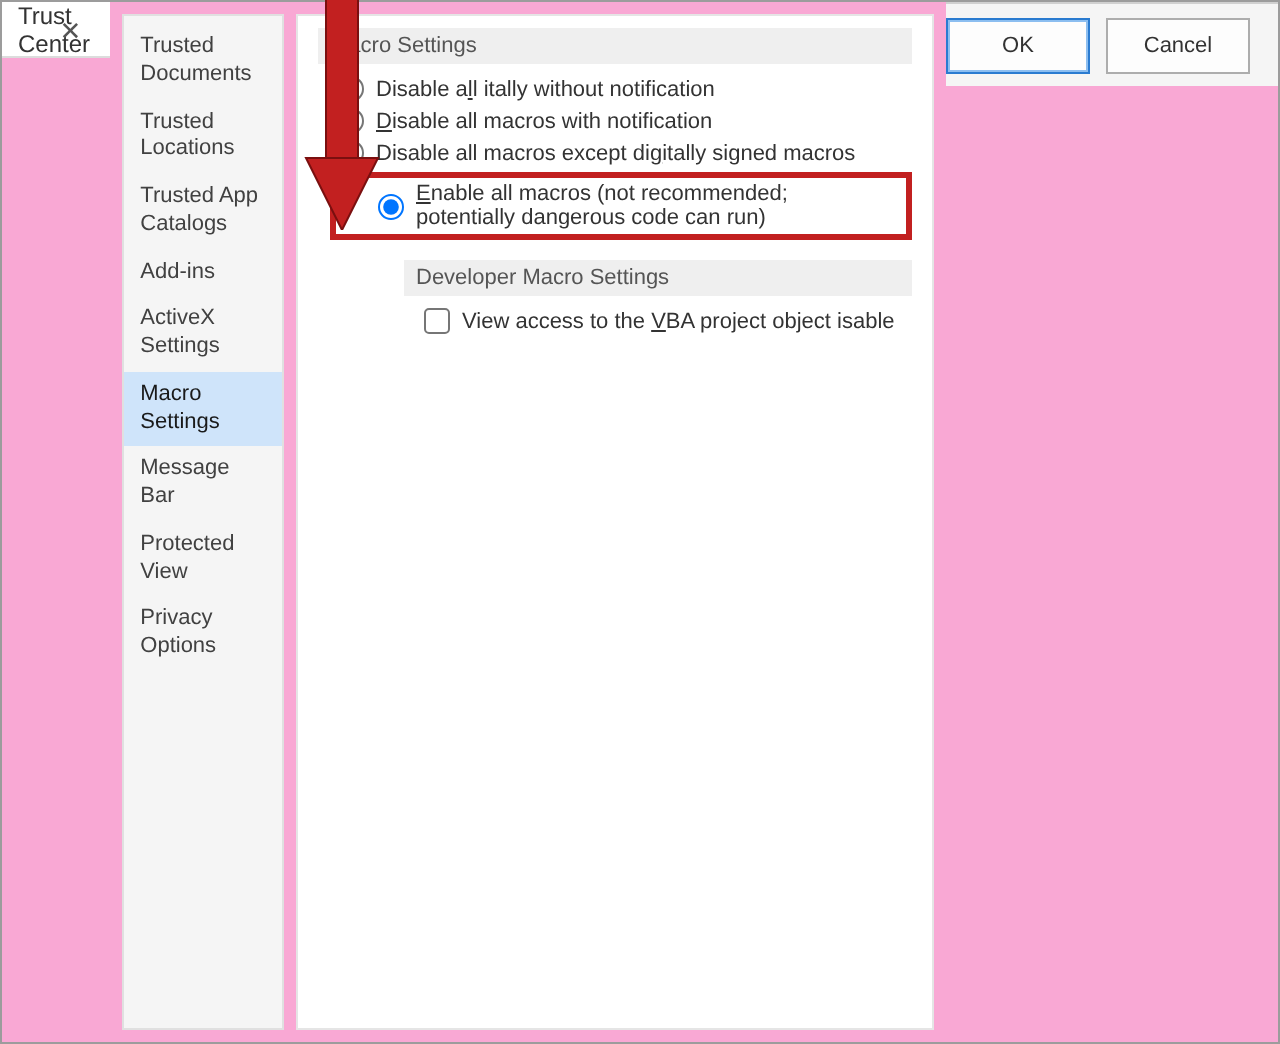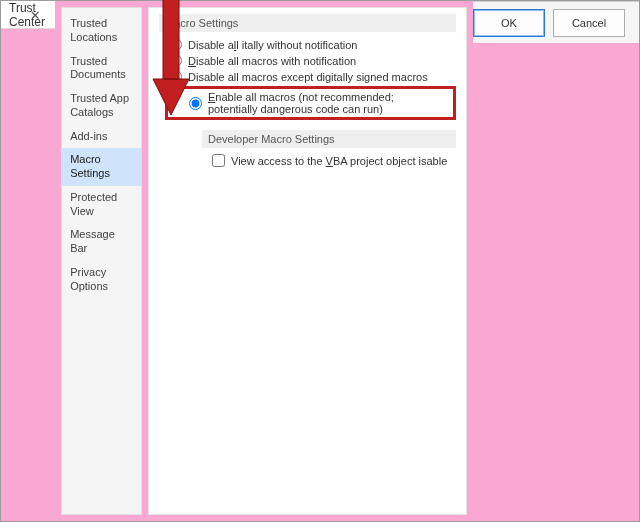--- a/index.html
+++ b/index.html
@@ -154,27 +154,28 @@
       </div>
       <div class="titlebar-btn">
         <span>✕</span>
       </div>
     </div>
   </div>
 
   <div class="body">
 
     <div class="sidebar">
+      <div class="sidebar-item"><span>Trusted Documents</span></div>
       <div class="sidebar-item"><span>Trusted Locations</span></div>
-      <div class="sidebar-item"><span>Trusted Documents</span></div>
       <div class="sidebar-item"><span>Trusted App Catalogs</span></div>
       <div class="sidebar-item"><span>Add-ins</span></div>
+      <div class="sidebar-item"><span>ActiveX Settings</span></div>
       <div class="sidebar-item selected"><span>Macro Settings</span></div>
+      <div class="sidebar-item"><span>Message Bar</span></div>
       <div class="sidebar-item"><span>Protected View</span></div>
-      <div class="sidebar-item"><span>Message Bar</span></div>
       <div class="sidebar-item"><span>Privacy Options</span></div>
     </div>
 
     <div class="content">
 
       <div class="group-header">Macro Settings</div>
 
       <label class="radio-row">
         <input type="radio" name="macro" style="">
         <span><span>Disable a</span><span class="hot-u">l</span><span>l itally without notification</span></span>

